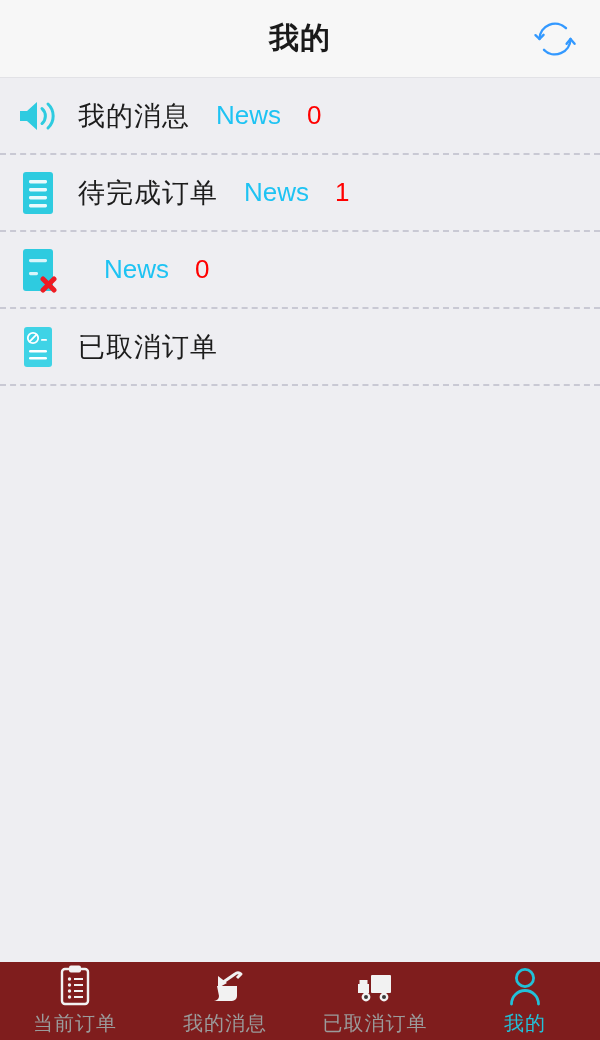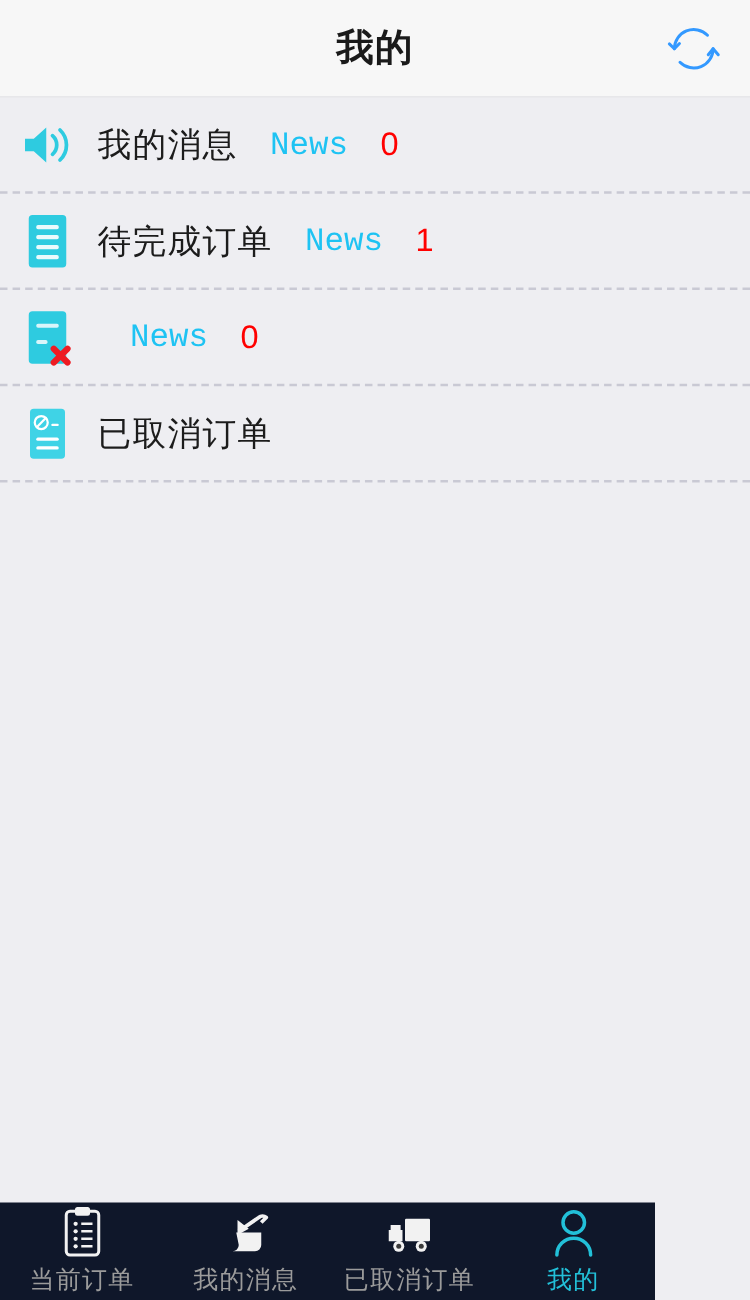--- a/index.html
+++ b/index.html
@@ -71,37 +71,36 @@
     font-size: 27px;
     color: #1c1c1c;
     letter-spacing: 1px;
     white-space: nowrap;
   }
   .row-news {
     font-size: 26px;
     color: #1ec3f3;
     margin-left: 26px;
     white-space: nowrap;
-    font-family: Liberation Mono, monospace;
   }
   .row-count {
     font-size: 26px;
     color: #ff0000;
     margin-left: 26px;
     white-space: nowrap;
   }
 
   
   .tabbar {
     position: absolute;
     left: 0;
     bottom: 0;
-    width: 524px;
+    width: 600px;
     height: 78px;
-    background: #0f172a;
+    background: #7f1d1d;
     display: flex;
     align-items: flex-start;
   }
   .tab {
     flex: 1;
     height: 100%;
     display: flex;
     flex-direction: column;
     align-items: center;
     justify-content: center;

